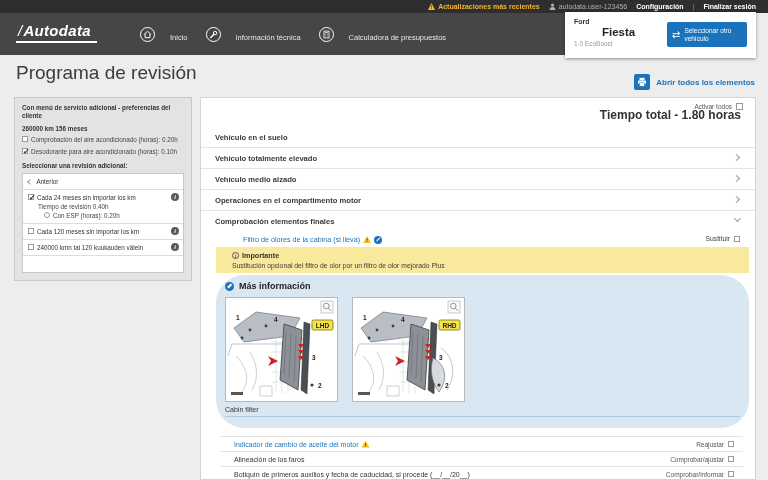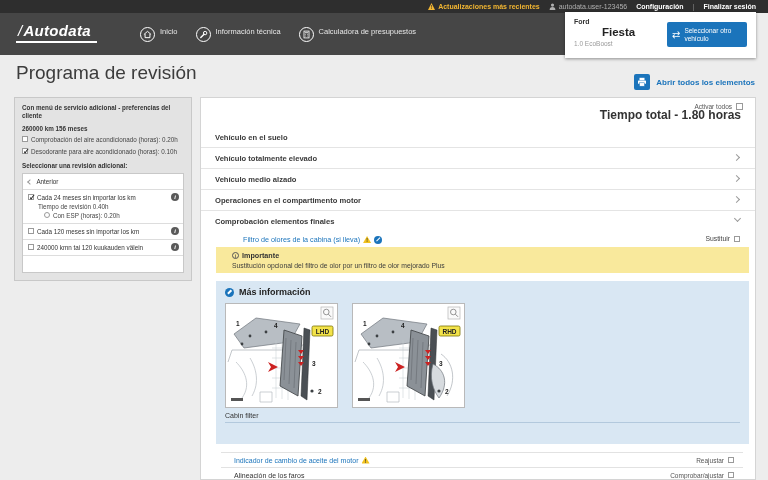--- a/index.html
+++ b/index.html
@@ -13,21 +13,21 @@
   .userline { color:#b0b0b0; display:flex; align-items:center; gap:3px; }
   .strip-link { color:#fff; font-weight:bold; }
   .strip-div { color:#888; }
 
   
   .mainbar { position:absolute; top:13px; left:0; width:616px; height:42px; background:#464646; }
   .logo { position:absolute; left:16px; top:9px; color:#fff; font-style:italic; font-weight:800;
     font-size:15px; letter-spacing:.3px; border-bottom:2px solid #fff; padding:0 6px 2px 2px; }
   .logo .slash { font-weight:400; margin-right:1px; }
   .nav { position:absolute; left:140px; top:0; height:42px; display:flex; align-items:center; gap:18px; }
-  .nav-item { display:flex; align-items:flex-start; gap:5px; color:#e6e6e6; font-size:7.5px; cursor:pointer; }
+  .nav-item { display:flex; align-items:flex-end; gap:15px; color:#e6e6e6; font-size:7.5px; cursor:pointer; }
   .nav-circle { width:15px; height:15px; border:1px solid #fff; border-radius:50%; display:flex; align-items:center; justify-content:center; }
 
   
   .vehicle { position:absolute; left:565px; top:12px; width:191px; height:46px; background:#fff;
     box-shadow:0 1px 3px rgba(0,0,0,.4); padding:6px 9px; }
   .veh-make { font-size:7px; font-weight:bold; color:#333; }
   .veh-model { font-size:11.5px; font-weight:bold; color:#222; margin-top:1px;padding-left:28px; }
   .veh-engine { font-size:6.5px; color:#9a9a9a; margin-top:2px; }
   .veh-btn { position:absolute; right:9px; top:10px; width:80px; height:25px; background:#1b74bb; color:#fff;
     border:none; border-radius:2px; font-size:6.5px; font-family:inherit; display:flex; align-items:center; gap:4px;
@@ -84,21 +84,21 @@
     display:inline-flex; align-items:flex-end; justify-content:center; color:#333; font-size:5px; font-weight:bold; line-height:1; }
   .bluewrench-icon { width:8px; height:8px; border-radius:50%; background:#1b74bb; position:relative; }
   .bluewrench-icon::after { content:""; position:absolute; left:2px; top:3.4px; width:4.5px; height:1.4px; background:#fff; transform:rotate(-45deg); }
   .link-right { position:absolute; right:9px; top:4px; display:flex; align-items:center; gap:4px; font-size:6.8px; color:#444; }
 
   .important-box { background:#f9e99c; padding:4px 16px; }
   .imp-title { font-size:7.2px; font-weight:bold; color:#333; display:flex; align-items:center; gap:3px; }
   .imp-circle { width:7px; height:7px; border:1px solid #555; border-radius:50%; color:#555; font-size:5px; text-align:center; line-height:7px; font-weight:bold; }
   .imp-text { font-size:6.8px; color:#3c3c3c; margin-top:2px; }
 
-  .moreinfo-box { background:#d9e7f3; margin-top:8px; padding:6px 9px 21px; }
+  .moreinfo-box { background:#d9e7f3; margin-top:2px; padding:6px 9px 11px;border-radius:28px; }
   .mi-title { display:flex; align-items:center; gap:5px; font-size:9px; font-weight:bold; color:#222; }
   .mi-icon { width:9px; height:9px; border-radius:50%; background:#1b74bb; position:relative; }
   .mi-icon::after { content:""; position:absolute; left:2px; top:3.8px; width:5px; height:1.6px; background:#fff; transform:rotate(-45deg); }
   .panels { display:flex; gap:14px; margin-top:6px; }
   .panel { width:113px; height:105px; background:#fff; border:1px solid #b9b9b9; position:relative; }
   .mi-caption { font-size:7px; color:#333; margin-top:4px; padding-bottom:3px; border-bottom:1px solid #b3c9dd; }
 
   .tasks { margin-top:8px; }
   .task-row { position:relative; margin:0 6px 0 5px; padding:3.6px 9px 3.4px 13px; border-top:1px solid #e2e2e2; font-size:7px; color:#333; }
   .task-label { display:inline-flex; align-items:center; gap:3px; }

